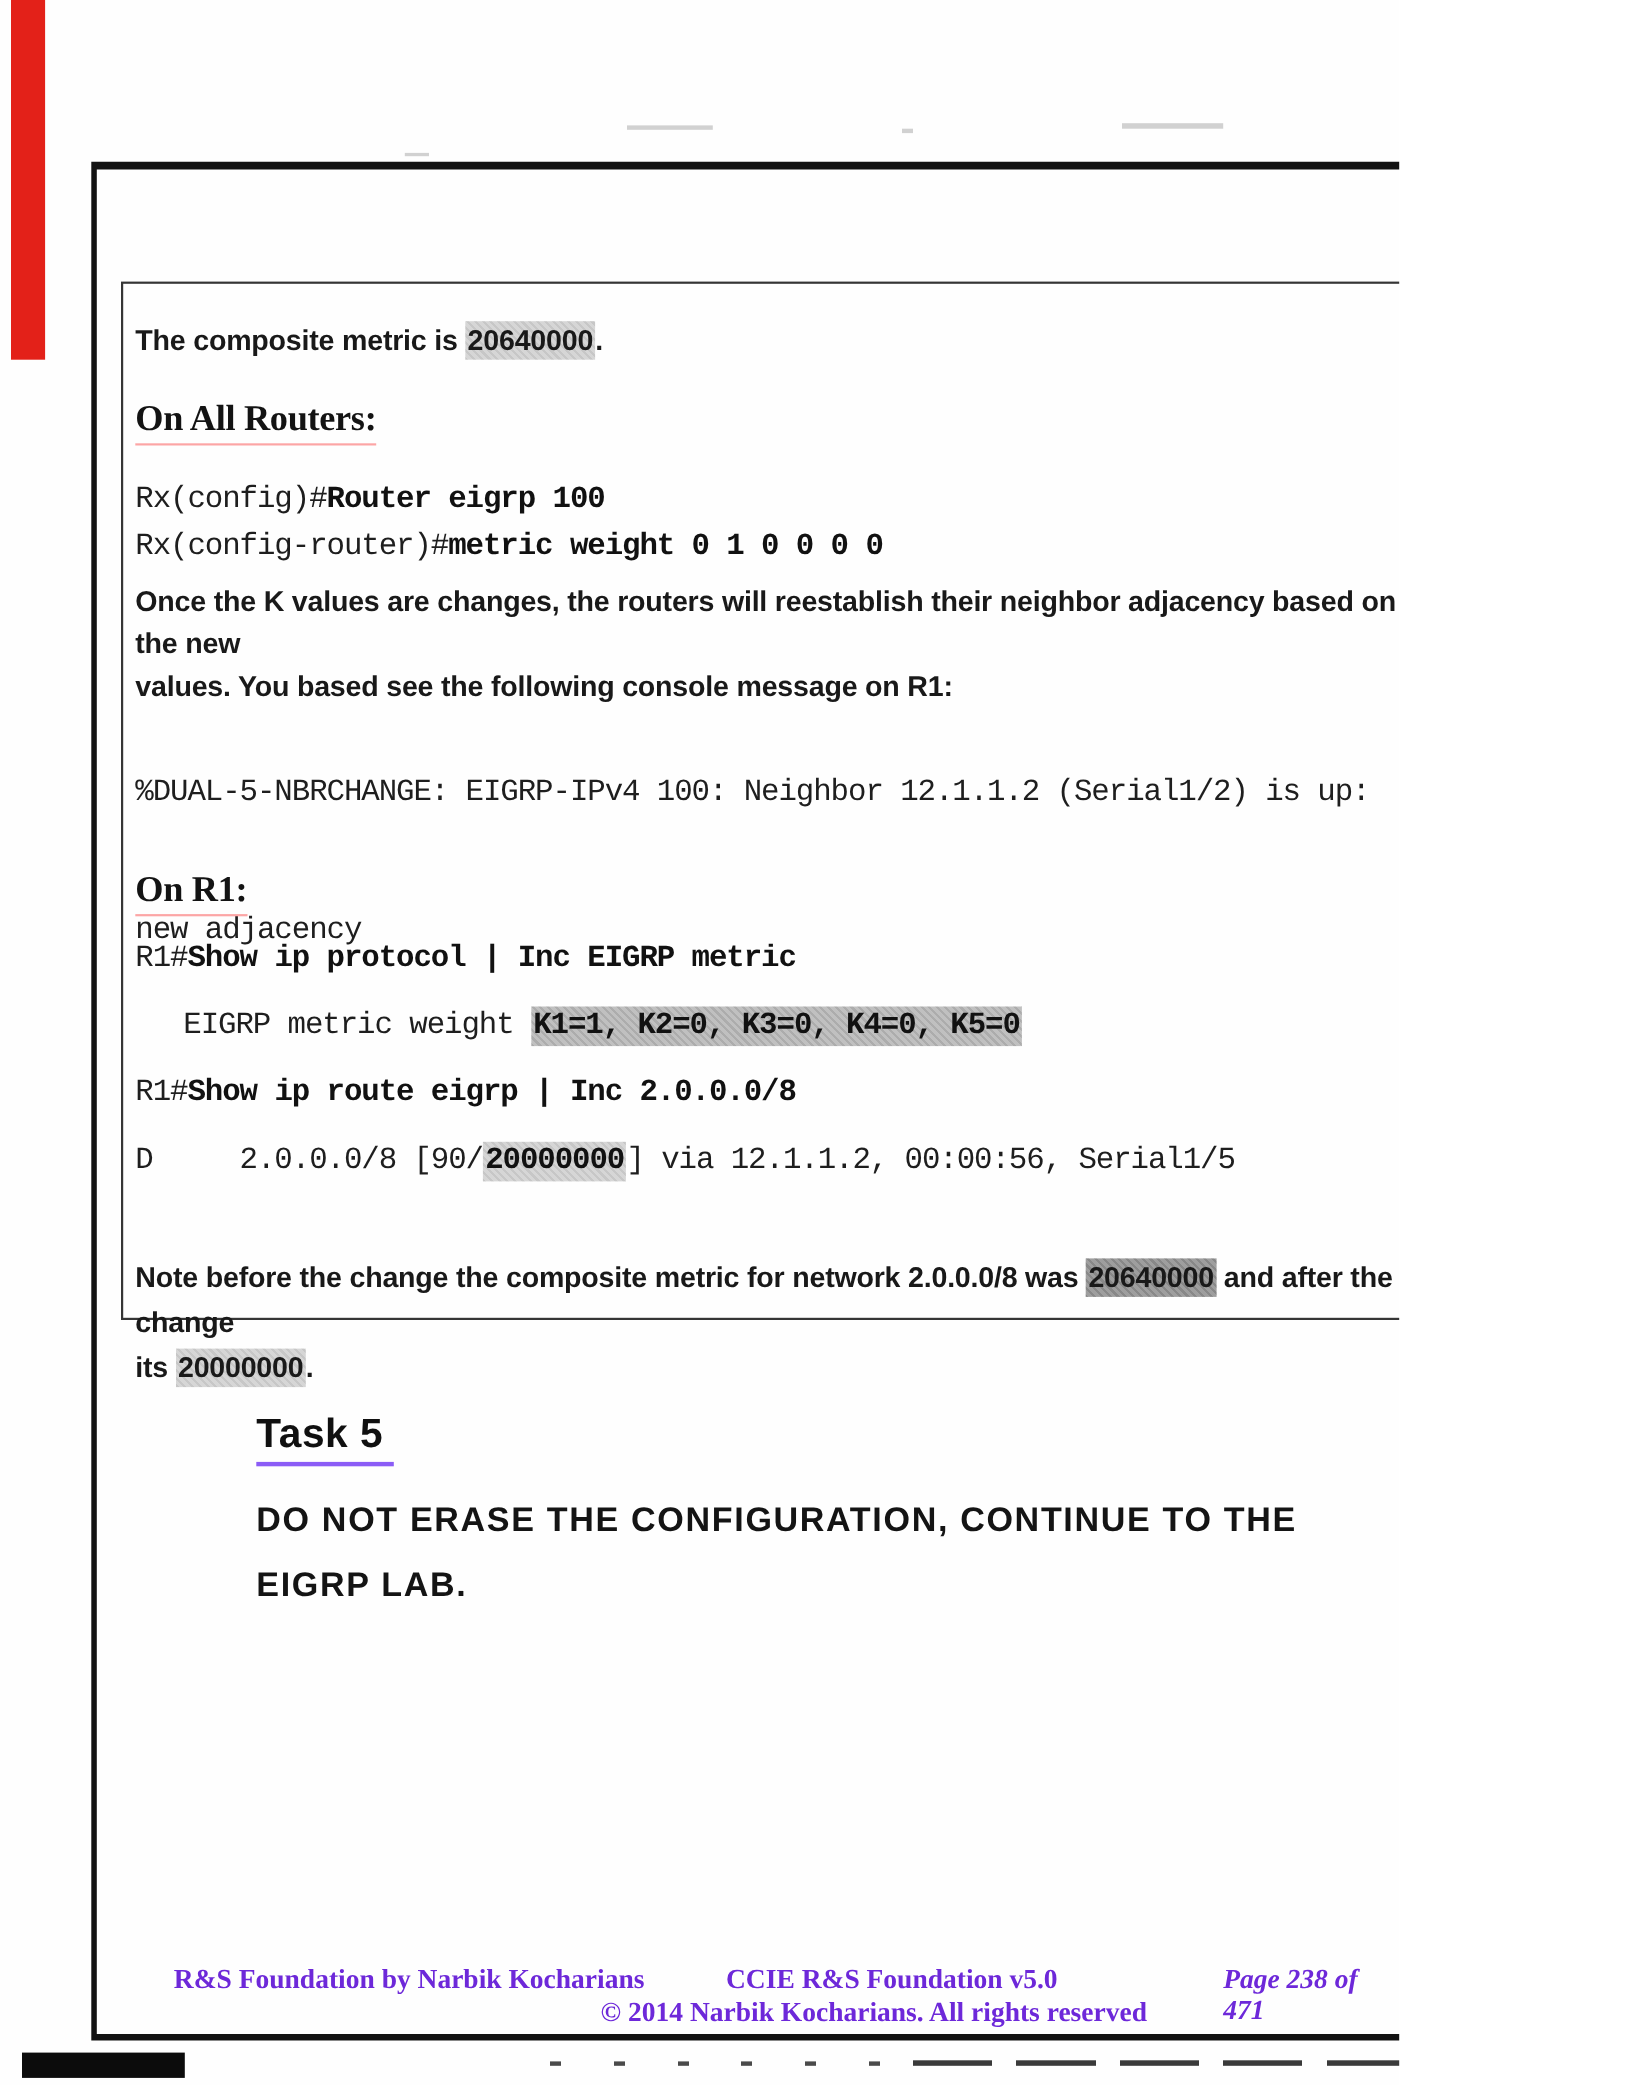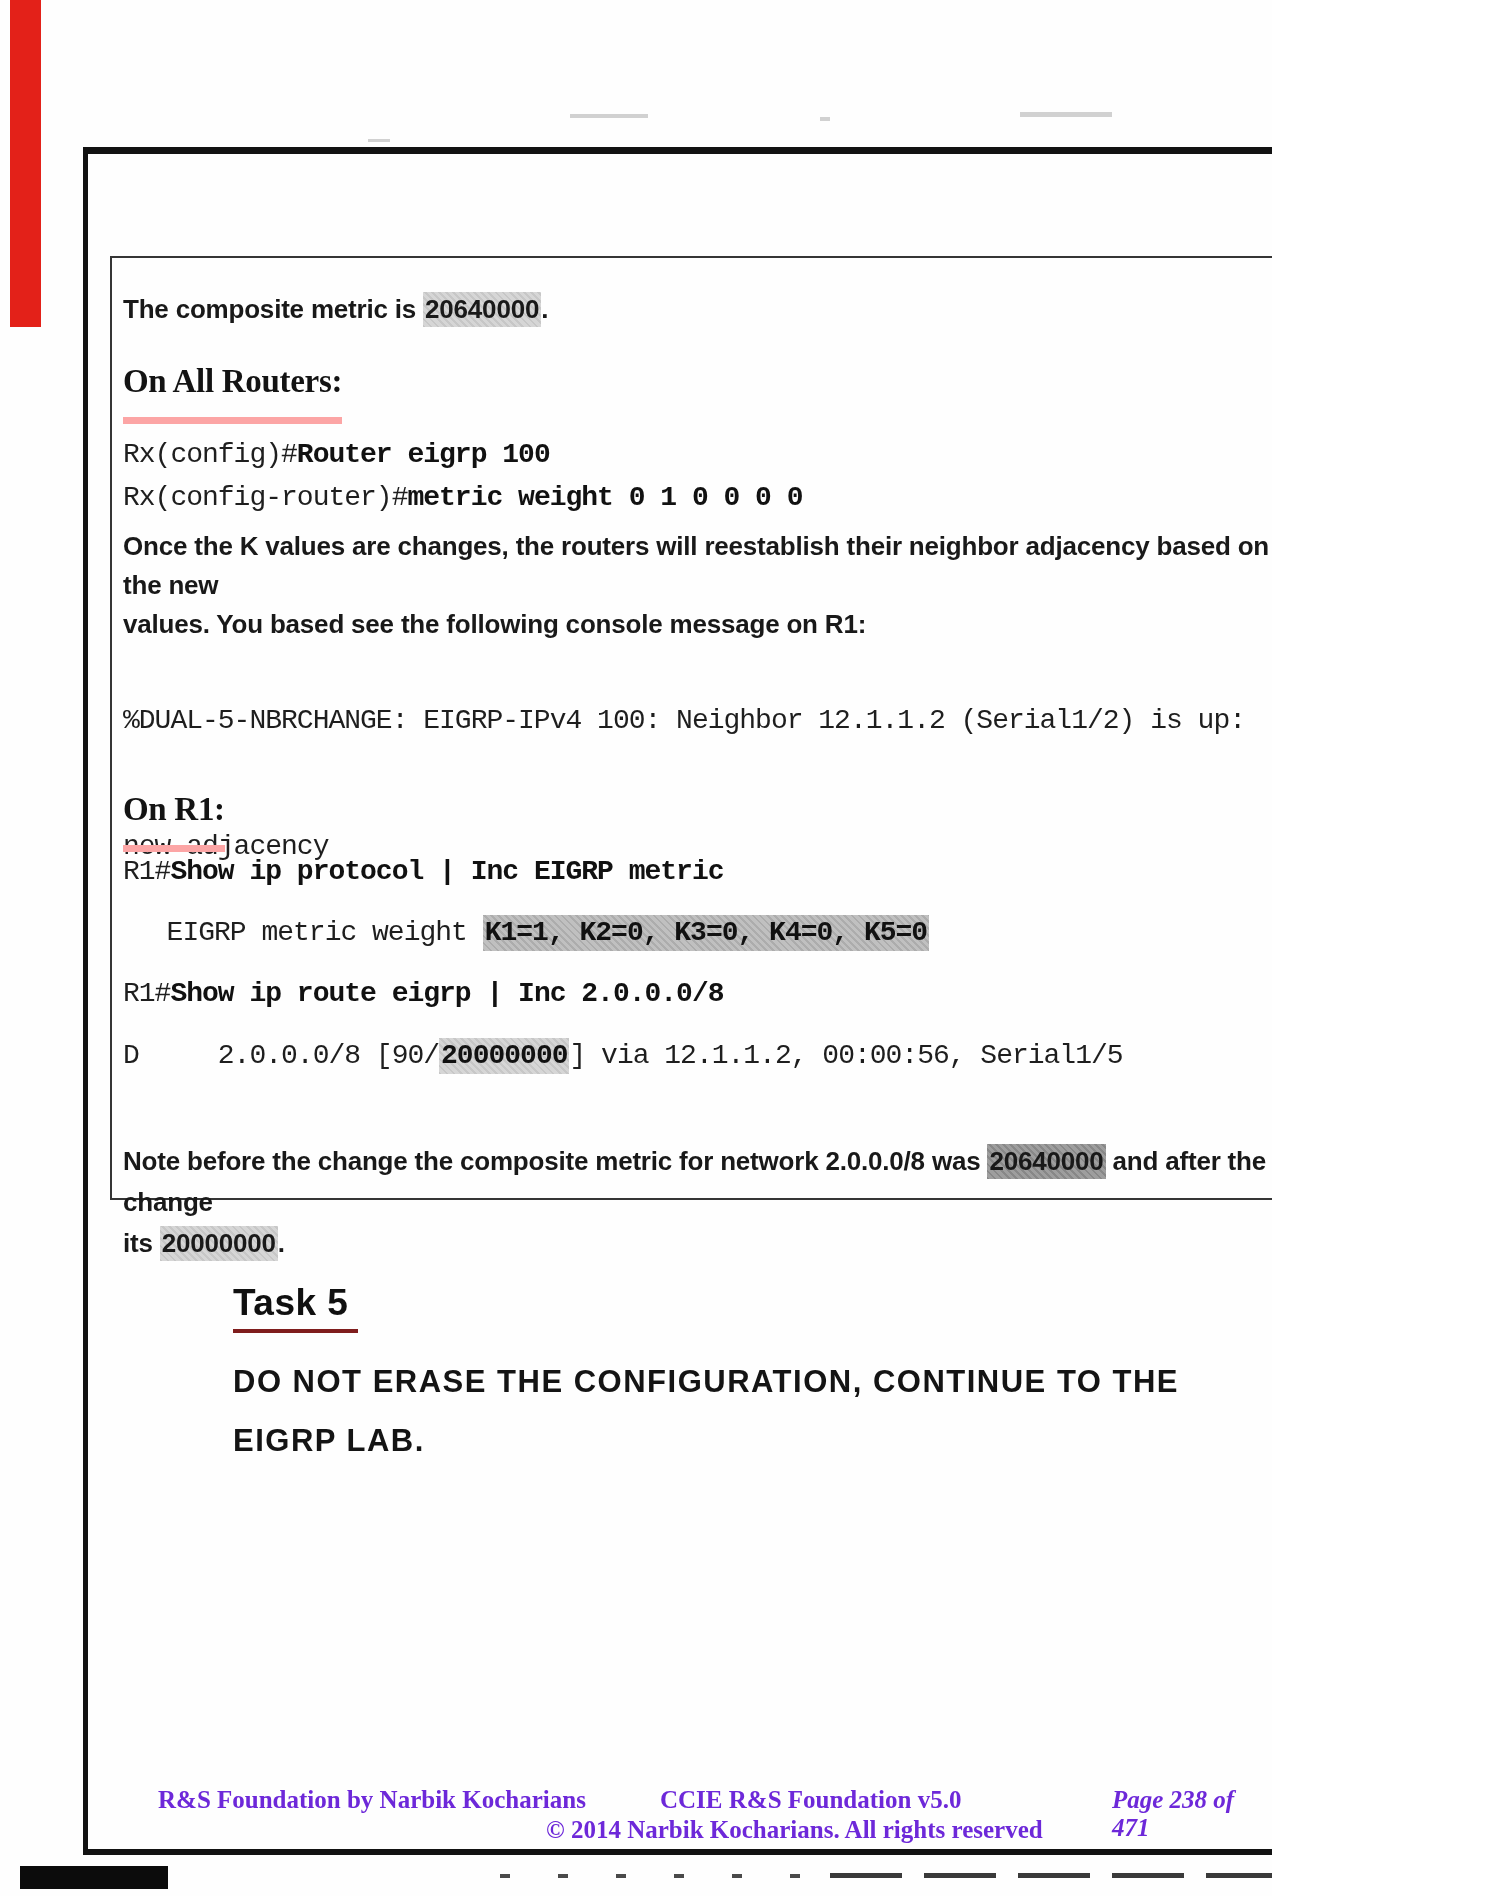--- a/index.html
+++ b/index.html
@@ -20,35 +20,35 @@
 
   
   #outer-frame{left:83px;top:147px;width:1292px;height:1708px;
     border:solid #121212;border-width:7px 5px 6px 5px;box-sizing:border-box;background:transparent;}
   #inner-box{left:110px;top:256px;width:1240px;height:944px;
     border:2px solid #353535;box-sizing:border-box;background:transparent;}
 
   
   .body-text{font-weight:700;font-size:26px;line-height:39px;letter-spacing:-.2px;color:#191919;}
   .heading{font-family:"Liberation Serif",serif;font-weight:700;font-size:33px;letter-spacing:-.3px;color:#131313;}
-  .heading .ul{display:inline-block;border-bottom:7px solid #fca5a5;padding-bottom:17px;}
+  .heading .ul{display:inline-block;border-bottom:2px solid #fca5a5;padding-bottom:3px;}
   .mono{font-family:"Liberation Mono","DejaVu Sans Mono",monospace;font-size:28px;line-height:42px;
     white-space:pre;color:#1e1e1e;letter-spacing:-1px;}
   .mono b{font-weight:700;color:#111;}
 
   .hl{padding:2px 2px 3px 2px;}
   .hl-light{background-color:var(--highlight-light,#d6d6d6);
     background-image:repeating-linear-gradient(45deg,rgba(0,0,0,.07) 0 2px,transparent 2px 5px);}
   .hl-medium{background-color:var(--highlight-medium,#c0c0c0);
     background-image:repeating-linear-gradient(45deg,rgba(0,0,0,.10) 0 2px,transparent 2px 5px);}
   .hl-dark{background-color:var(--highlight-dark,#9f9f9f);
     background-image:repeating-linear-gradient(45deg,rgba(0,0,0,.14) 0 2px,transparent 2px 5px);}
 
   #task-heading{font-weight:700;font-size:37px;letter-spacing:.5px;color:#101010;}
-  #task-heading .ul{display:inline-block;border-bottom:4px solid #7f1d1d;padding-bottom:5px;padding-right:10px;}
+  #task-heading .ul{display:inline-block;border-bottom:4px solid #8b5cf6;padding-bottom:5px;padding-right:10px;}
   .warn-text{font-weight:700;font-size:31px;line-height:59px;letter-spacing:1.5px;color:#141414;}
 
   .footer-text{font-family:"Liberation Serif",serif;font-weight:700;font-size:25px;color:#6d28d9;}
   .italic{font-style:italic;}
 </style>
 </head>
 <body>
 
 <div id="page">
 

